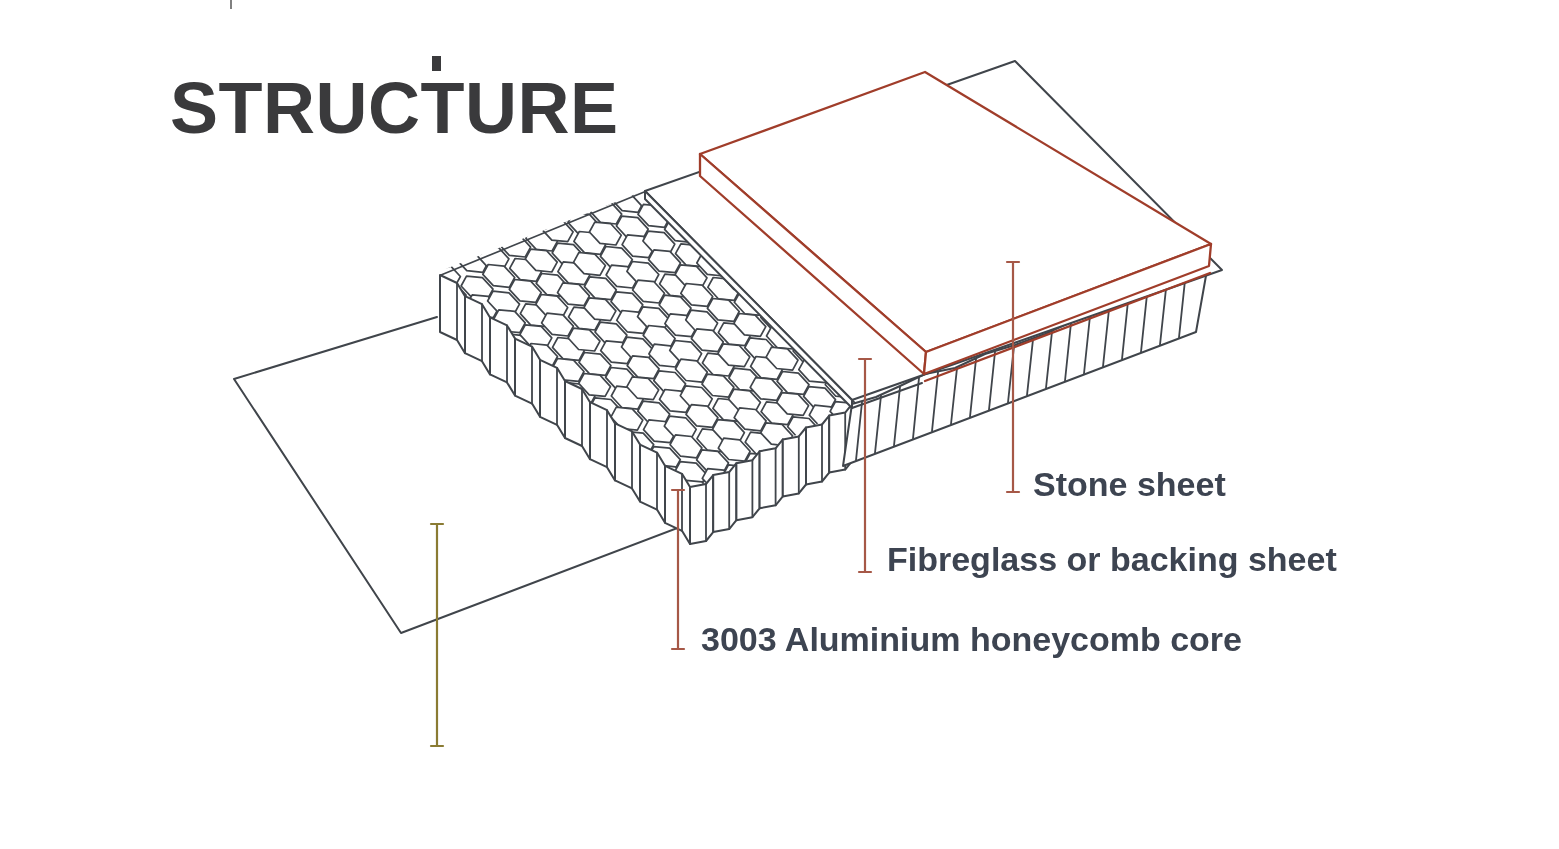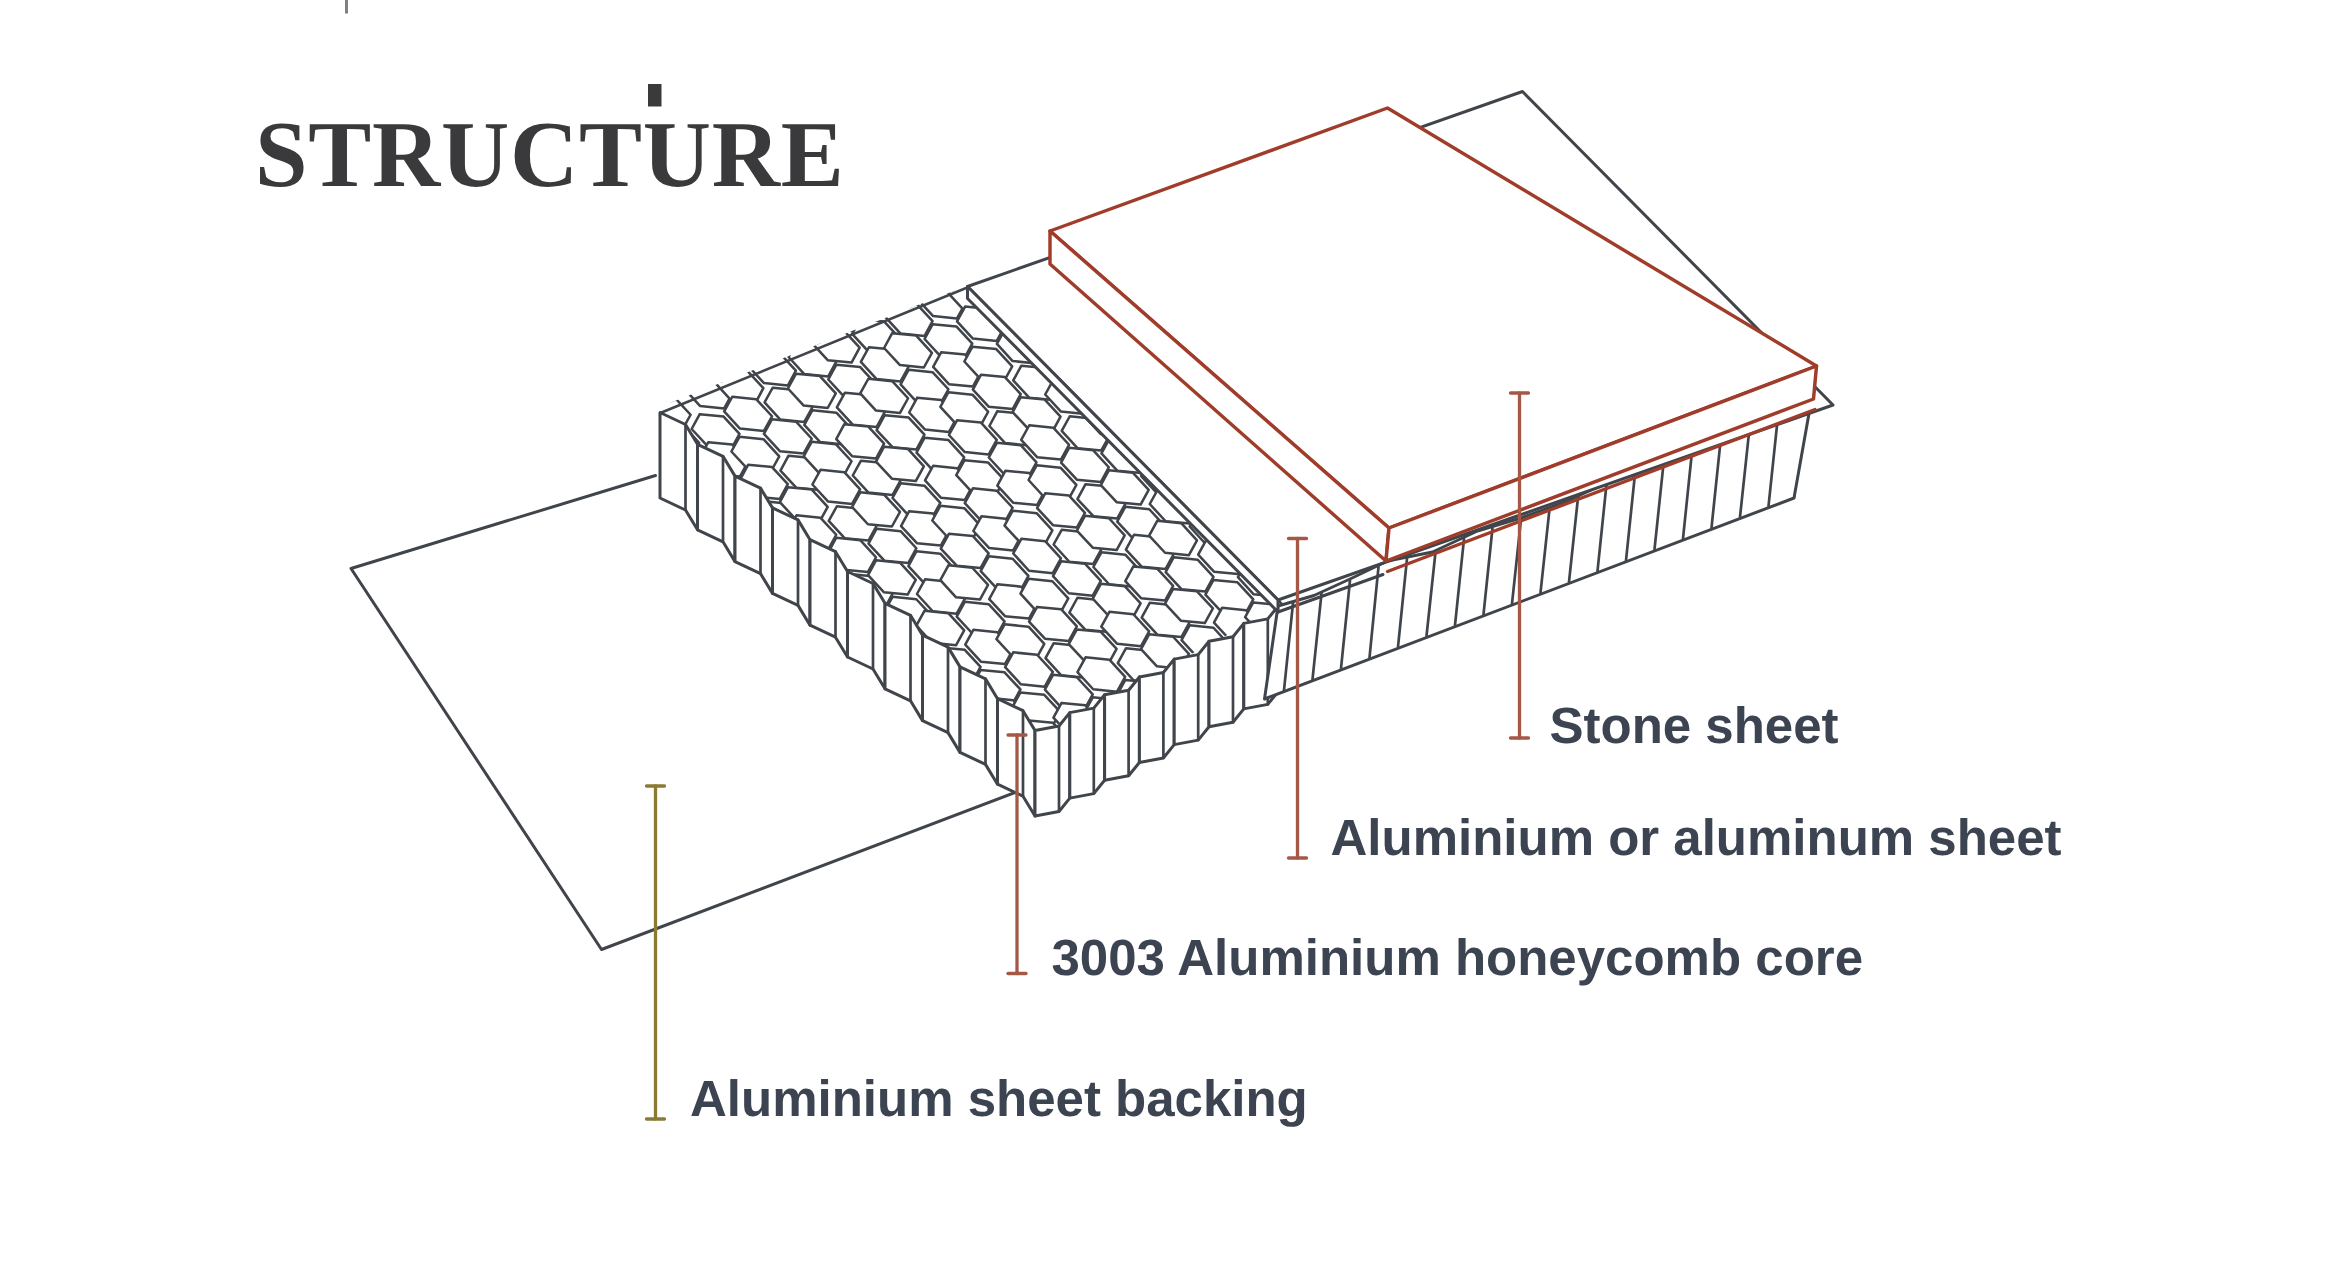--- a/index.html
+++ b/index.html
@@ -6,23 +6,23 @@
   .stage{
     position:relative;
     width:1559px;height:849px;
     background:var(--bg,#fff);
     overflow:hidden;
     font-family:"Liberation Sans","DejaVu Sans",sans-serif;
   }
   .stage svg{position:absolute;left:0;top:0;}
   .page-title{
     position:absolute;left:170px;top:72px;
-    font-size:63px;font-weight:800;letter-spacing:0.5px;
+    font-size:72px;font-weight:800;letter-spacing:0.5px;
     color:var(--title-text,#3a3a3c);
-    line-height:1;white-space:nowrap;font-family:Liberation Serif, serif;
+    line-height:1;white-space:nowrap;
   }
   .layer-label{
     position:absolute;
     font-size:34px;font-weight:700;line-height:1;
     color:var(--text,#3d4451);
     white-space:nowrap;
   }
   .label-stone{left:1033px;top:467px;}
   .label-fibre{left:887px;top:542px;}
   .label-core{left:701px;top:622px;}
@@ -485,19 +485,18 @@
     <g>
       <line class="lead-olive" x1="437" y1="524" x2="437" y2="746"></line>
       <line class="lead-olive" x1="431" y1="524" x2="443" y2="524"></line>
       <line class="lead-olive" x1="431" y1="746" x2="443" y2="746"></line>
     </g>
   </svg>
 
   <div class="page-title">STRUCTURE</div>
 
   <div class="layer-label label-stone">Stone sheet</div>
-  <div class="layer-label label-fibre">Aluminium or aluminum sheet</div>
+  <div class="layer-label label-fibre">Fibreglass or backing sheet</div>
   <div class="layer-label label-core">3003 Aluminium honeycomb core</div>
-  <div class="layer-label label-backing">Aluminium sheet backing</div>
 
   <div class="artifact-edge-tick"></div>
   <div class="artifact-dash"></div>
 </div>
 
 </body></html>

